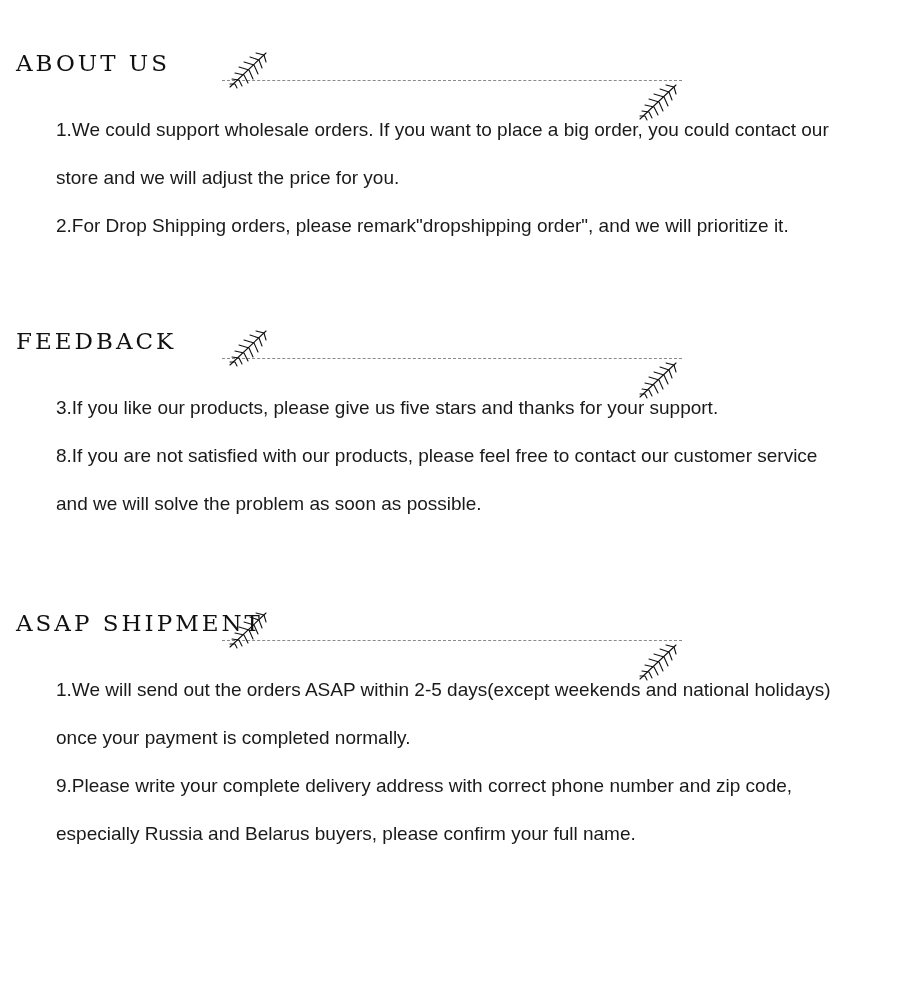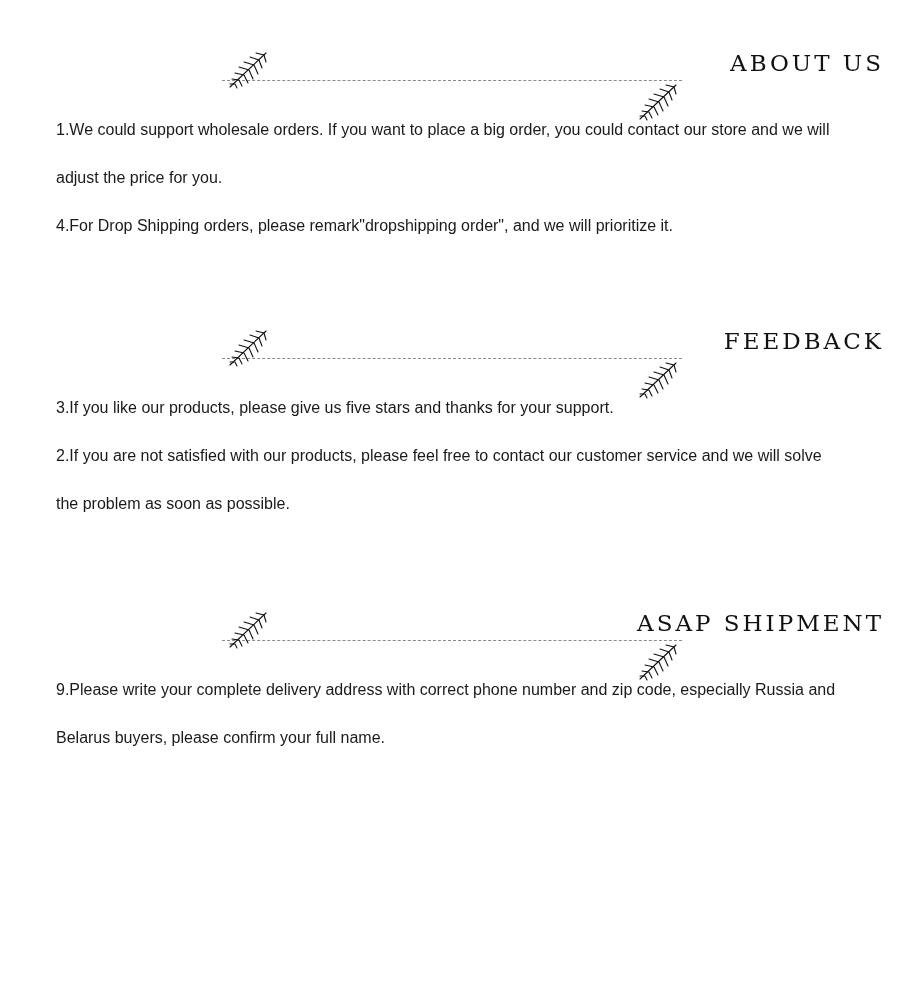--- a/index.html
+++ b/index.html
@@ -40,21 +40,21 @@
     right: 218px;
     top: 36px;
     border-bottom: 1px dashed #8a8a8a;
   }
 
   .heading-title {
     position: absolute;
     left: 0;
     right: 0;
     top: 6px;
-    text-align: right;
+    text-align: left;
     font-family: "DejaVu Serif", serif;
     font-size: 23px;
     letter-spacing: 3px;
     color: #111;
     background: transparent;
   }
   .heading-title span {
     background: #fff;
     padding: 0 16px;
   }
@@ -69,21 +69,21 @@
     left: 226px;
     top: 6px;
   }
   .leaf-right {
     left: 636px;
     top: 38px;
   }
 
   
   .para {
-    font-size: 16px;
+    font-size: 19px;
     line-height: 48px;
     color: #1a1a1a;
     margin: 0;
     padding: 0 56px 0 56px;
     white-space: normal;
   }
   .para + .para { margin-top: 0; }
 
   .body-block {
     margin-top: 6px;
@@ -133,21 +133,21 @@
             <path d="M18 25 L9 23 M18 25 L22 33"></path>
             <path d="M13 30 L6 29 M13 30 L16 36"></path>
             <path d="M9 34 L4 34 M9 34 L11 38"></path>
           </g>
         </svg>
       </div>
     </div>
 
     <div class="body-block">
       <p class="para">1.We could support wholesale orders. If you want to place a big order, you could contact our store and we will adjust the price for you.</p>
-      <p class="para">4.For Drop Shipping orders, please remark"dropshipping order", and we will prioritize it.</p>
+      <p class="para">2.For Drop Shipping orders, please remark"dropshipping order", and we will prioritize it.</p>
     </div>
   </div>
 
   <div class="gap-1"></div>
 
   <div class="section">
     <div class="heading-row">
       <div class="heading-rule"></div>
       <div class="heading-title">
         <span>FEEDBACK</span>
@@ -177,21 +177,21 @@
             <path d="M18 25 L9 23 M18 25 L22 33"></path>
             <path d="M13 30 L6 29 M13 30 L16 36"></path>
             <path d="M9 34 L4 34 M9 34 L11 38"></path>
           </g>
         </svg>
       </div>
     </div>
 
     <div class="body-block">
       <p class="para">3.If you like our products, please give us five stars and thanks for your support.</p>
-      <p class="para">2.If you are not satisfied with our products, please feel free to contact our customer service and we will solve the problem as soon as possible.</p>
+      <p class="para">8.If you are not satisfied with our products, please feel free to contact our customer service and we will solve the problem as soon as possible.</p>
     </div>
   </div>
 
   <div class="gap-2"></div>
 
   <div class="section">
     <div class="heading-row">
       <div class="heading-rule"></div>
       <div class="heading-title">
         <span>ASAP  SHIPMENT</span>
@@ -220,17 +220,18 @@
             <path d="M23 20 L13 17 M23 20 L27 29"></path>
             <path d="M18 25 L9 23 M18 25 L22 33"></path>
             <path d="M13 30 L6 29 M13 30 L16 36"></path>
             <path d="M9 34 L4 34 M9 34 L11 38"></path>
           </g>
         </svg>
       </div>
     </div>
 
     <div class="body-block">
+      <p class="para">1.We will send out the orders ASAP within 2-5 days(except weekends and national holidays) once your payment is completed normally.</p>
       <p class="para">9.Please write your complete delivery address with correct phone number and zip code, especially Russia and Belarus buyers, please confirm your full name.</p>
     </div>
   </div>
 
 </div>
 
 </body></html>

